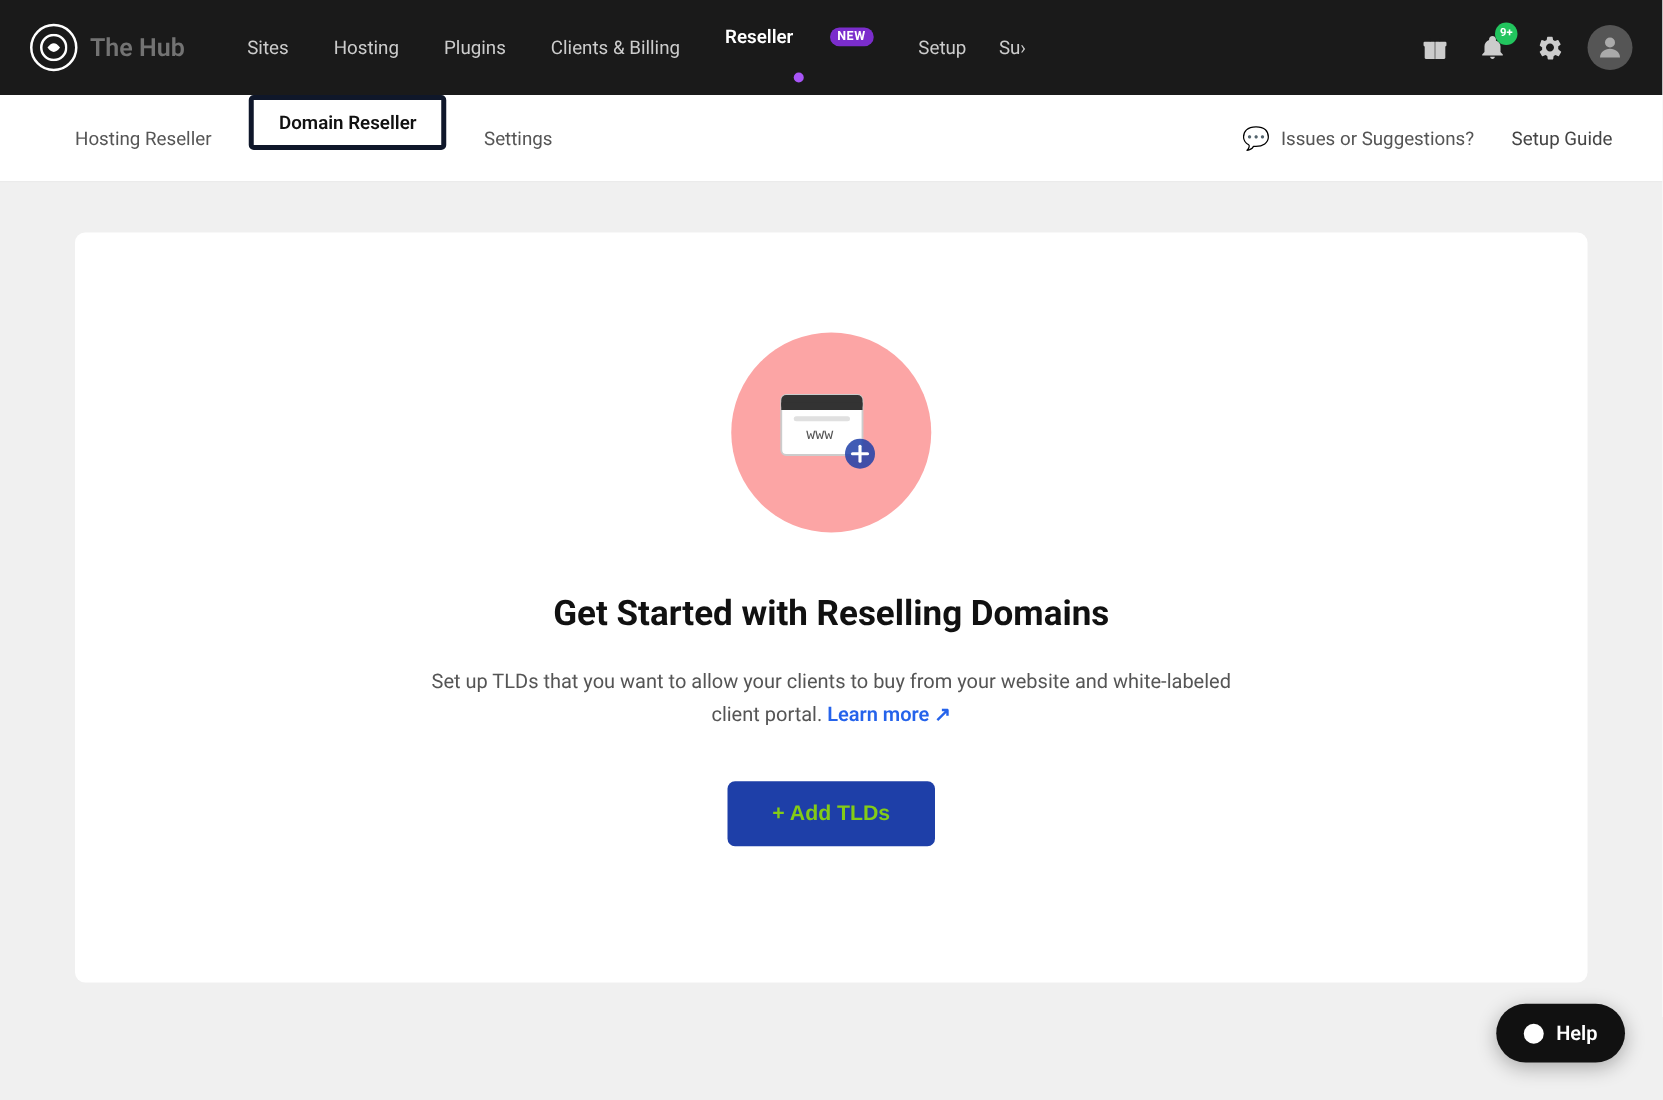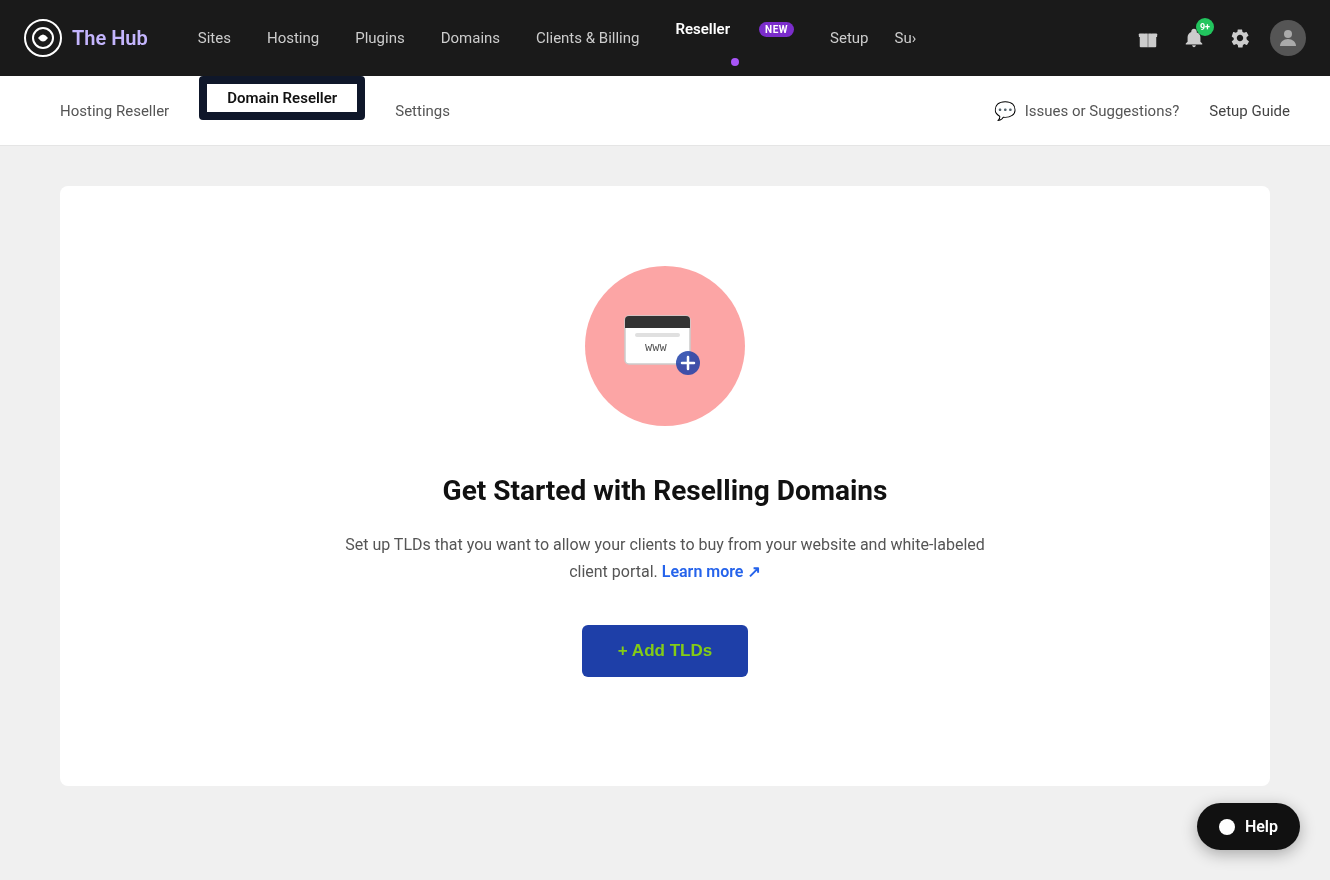--- a/index.html
+++ b/index.html
@@ -11,21 +11,21 @@
       height: 76px;
       display: flex;
       align-items: center;
       padding: 0 24px;
       gap: 0;
     }
     .nav-logo {
       display: flex;
       align-items: center;
       gap: 10px;
-      color: #c4b5fd;
+      color: #737373;
       font-size: 20px;
       font-weight: 600;
       margin-right: 32px;
       text-decoration: none;
     }
     .nav-logo-icon {
       width: 38px;
       height: 38px;
       border: 2px solid #fff;
       border-radius: 50%;
@@ -142,21 +142,21 @@
       color: #555;
       padding: 0 20px;
       cursor: pointer;
       height: 70px;
       display: flex;
       align-items: center;
     }
     .tab-item.active {
       color: #111;
       font-weight: 600;
-      border: 8px solid #0f172a;
+      border: 4px solid #0f172a;
       border-radius: 4px;
       height: 44px;
     }
     .tabs-right {
       display: flex;
       align-items: center;
       gap: 30px;
     }
     .tab-action {
       font-size: 15px;
@@ -274,21 +274,20 @@
         <path d="M6 11 Q11 4 16 11 Q11 18 6 11Z" fill="white"></path>
       </svg>
     </div>
     <span>The Hub</span>
   </a>
 
   <div class="nav-links">
     <a class="nav-link" href="#">Sites</a>
     <a class="nav-link" href="#">Hosting</a>
     <a class="nav-link" href="#">Plugins</a>
-    <a class="nav-link" href="#">Domains</a>
     <a class="nav-link" href="#">Clients &amp; Billing</a>
     <a class="nav-link active nav-reseller" href="#" style="position:relative; padding-bottom: 18px;">
       <span>Reseller</span>
       <span class="nav-new-badge" style="margin-left:6px;">NEW</span>
       <span class="nav-dot"></span>
     </a>
     <a class="nav-link" href="#">Setup</a>
     <span class="nav-more">Su›</span>
   </div>
 

